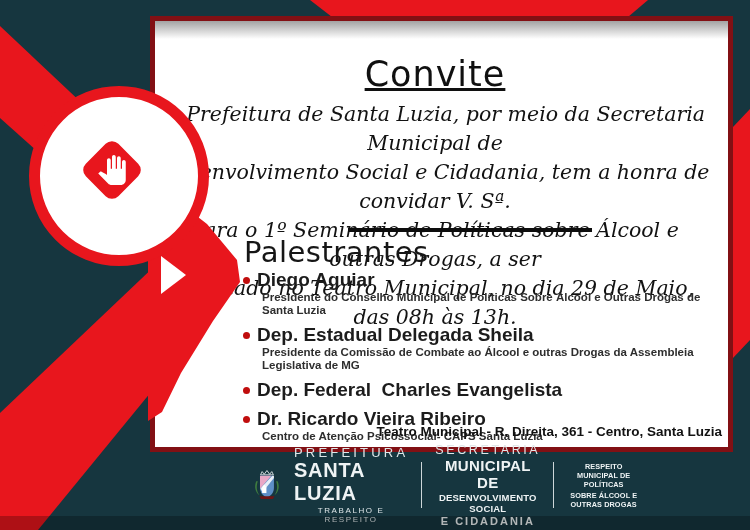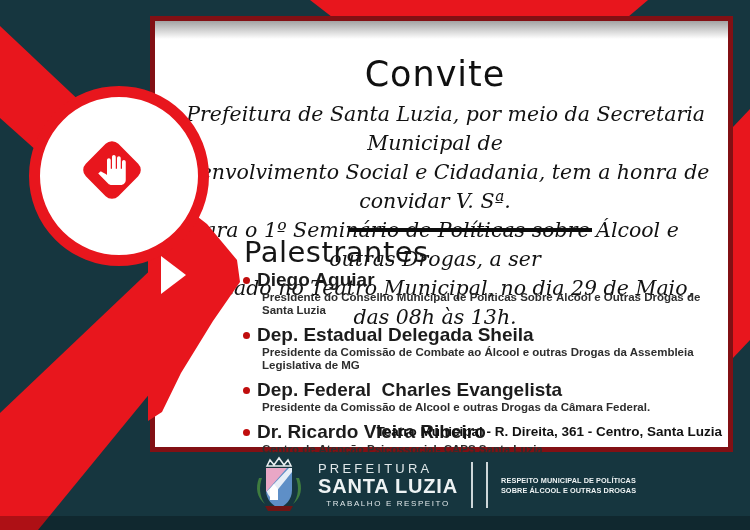--- a/index.html
+++ b/index.html
@@ -15,21 +15,21 @@
     position:absolute;left:150px;top:16px;width:573px;height:426px;
     background:#ffffff;border:5px solid #821014;z-index:2;
   }
   .card-shade{
     position:absolute;left:0;top:0;right:0;height:18px;
     background:linear-gradient(#a3a3a3,#ffffff);
   }
   .card-title{
     position:absolute;left:0;top:33px;width:560px;margin:0;
     text-align:center;font-family:"DejaVu Sans",sans-serif;
-    font-size:35px;font-weight:400;letter-spacing:1px;color:#101010;
+    font-size:35px;font-weight:400;letter-spacing:1px;color:#101010;text-decoration:underline;
   }
   .body-text{
     position:absolute;left:0;top:79px;width:560px;text-align:center;
     font-family:"DejaVu Serif",serif;font-style:italic;
     font-size:20.5px;line-height:29px;color:#121212;
   }
   .divider{
     position:absolute;left:193px;top:207px;width:244px;height:4px;background:#0d0d0d;
   }
   .speakers-heading{
@@ -123,21 +123,20 @@
         <div class="speaker-role">Presidente do Conselho Municipal de Políticas Sobre Álcool e Outras Drogas de Santa Luzia</div>
       </div>
       <div class="speaker">
         <span class="bullet"></span>
         <div class="speaker-name">Dep. Estadual Delegada Sheila</div>
         <div class="speaker-role">Presidente da Comissão de Combate ao Álcool e outras Drogas da Assembleia Legislativa de MG</div>
       </div>
       <div class="speaker">
         <span class="bullet"></span>
         <div class="speaker-name">Dep. Federal  Charles Evangelista</div>
-        <div class="speaker-role">Presidente da Comissão de Alcool e outras Drogas da Câmara Federal.</div>
       </div>
       <div class="speaker">
         <span class="bullet"></span>
         <div class="speaker-name">Dr. Ricardo Vieira Ribeiro</div>
         <div class="speaker-role">Centro de Atenção Psicossocial- CAPS Santa Luzia</div>
       </div>
     </div>
 
     <div class="venue">Teatro Municipal - R. Direita, 361 - Centro, Santa Luzia</div>
   </div>
@@ -173,20 +172,26 @@
     </svg>
 
     <div class="f-block f-pref">
       <div class="l-top">PREFEITURA</div>
       <div class="l-name">SANTA LUZIA</div>
       <div class="l-tag">TRABALHO E RESPEITO</div>
     </div>
 
     <div class="vline"></div>
 
+    <div class="f-block f-sec">
+      <div class="s1">SECRETARIA</div>
+      <div class="s2">MUNICIPAL DE</div>
+      <div class="s3">DESENVOLVIMENTO SOCIAL</div>
+      <div class="s4">E CIDADANIA</div>
+    </div>
 
     <div class="vline"></div>
 
     <div class="f-block f-comad">
       <div class="c2">RESPEITO MUNICIPAL DE POLÍTICAS</div>
       <div class="c3">SOBRE ÁLCOOL E OUTRAS DROGAS</div>
     </div>
   </div>
 
   <div class="bottom-shade"></div>

